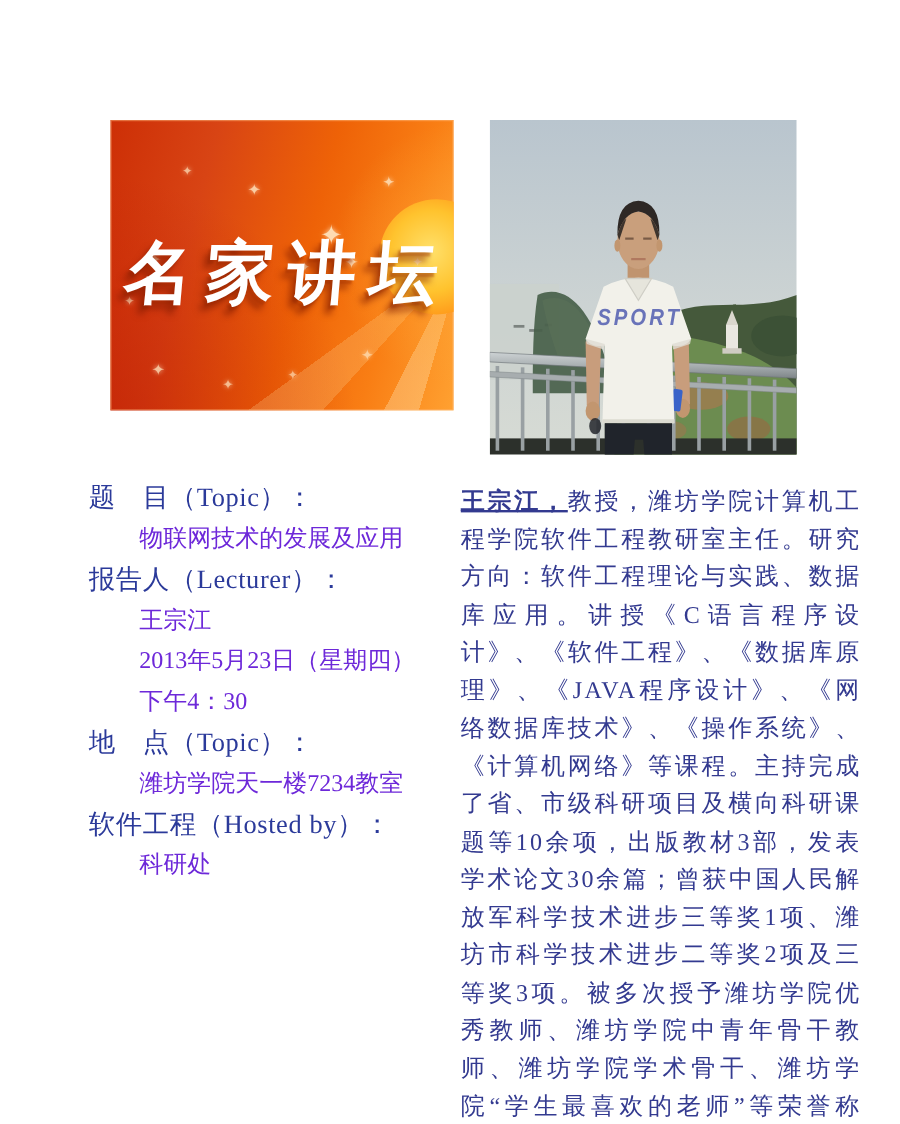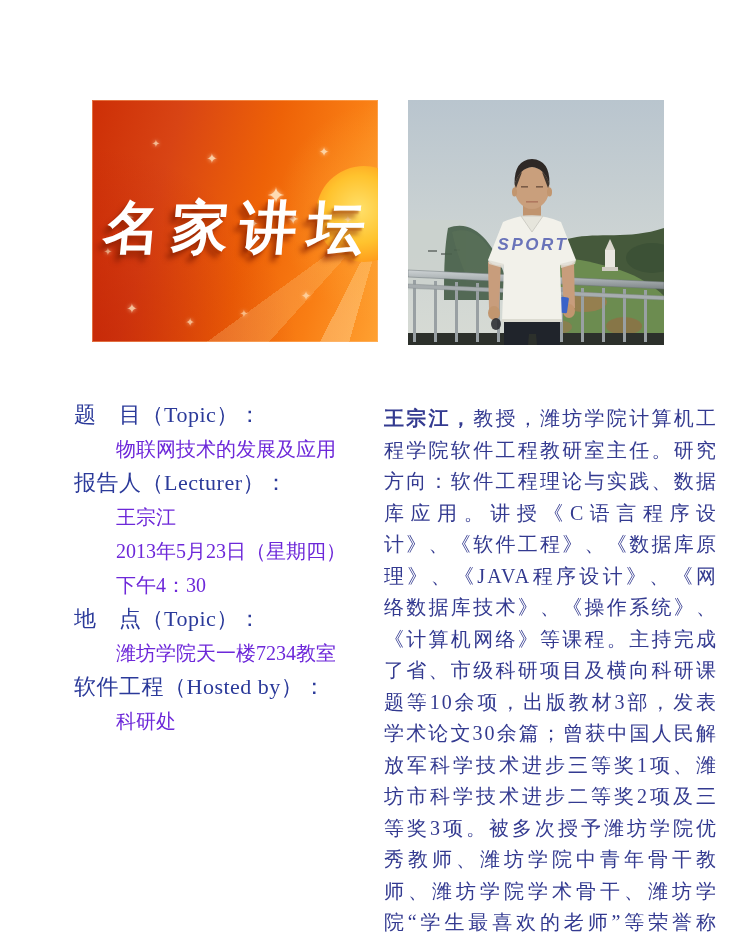--- a/index.html
+++ b/index.html
@@ -47,40 +47,40 @@
     padding-top:14px;
     font-size:57px; font-weight:bold; color:#ffffff;
     letter-spacing:11px; text-indent:11px;
     transform:skewX(-5deg);
     text-shadow:-5px 7px 5px rgba(125,25,0,.55), -2px 3px 2px rgba(150,40,0,.45);
     white-space:nowrap;
   }
 
   
   .photo {
-    position:absolute; left:408px; top:100px; width:256px; height:245px; overflow:hidden;
+    position:absolute; left:408px; top:100px; width:256px; height:279px; overflow:hidden;
   }
   .photo svg { display:block; width:100%; height:100%; }
 
   
   .info { position:absolute; left:74px; top:398px; width:322px; }
   .info .label {
     color:#2b3a9a; font-size:22px; line-height:34px; letter-spacing:.5px; white-space:nowrap;
   }
   .info .value {
     color:#6d28d9; font-size:20px; line-height:34px; padding-left:42px; white-space:nowrap;
   }
 
   
   .bio { position:absolute; left:384px; top:403px; width:334px; }
   .bio p {
     font-size:20px; line-height:31.5px; letter-spacing:2px;
     color:#333a90; text-align:justify;
   }
-  .bio .bio-name { font-weight:bold; }
+  .bio .bio-name { font-weight:bold;text-decoration:underline; }
 </style>
 </head>
 <body>
 
 <div class="page">
 
   <div class="banner">
     <div class="sun"></div>
     <span class="sparkle" style="left:184px;top:96px;font-size:22px;opacity:.95;">✦</span>
     <span class="sparkle" style="left:201px;top:120px;font-size:14px;opacity:.9;">✦</span>

